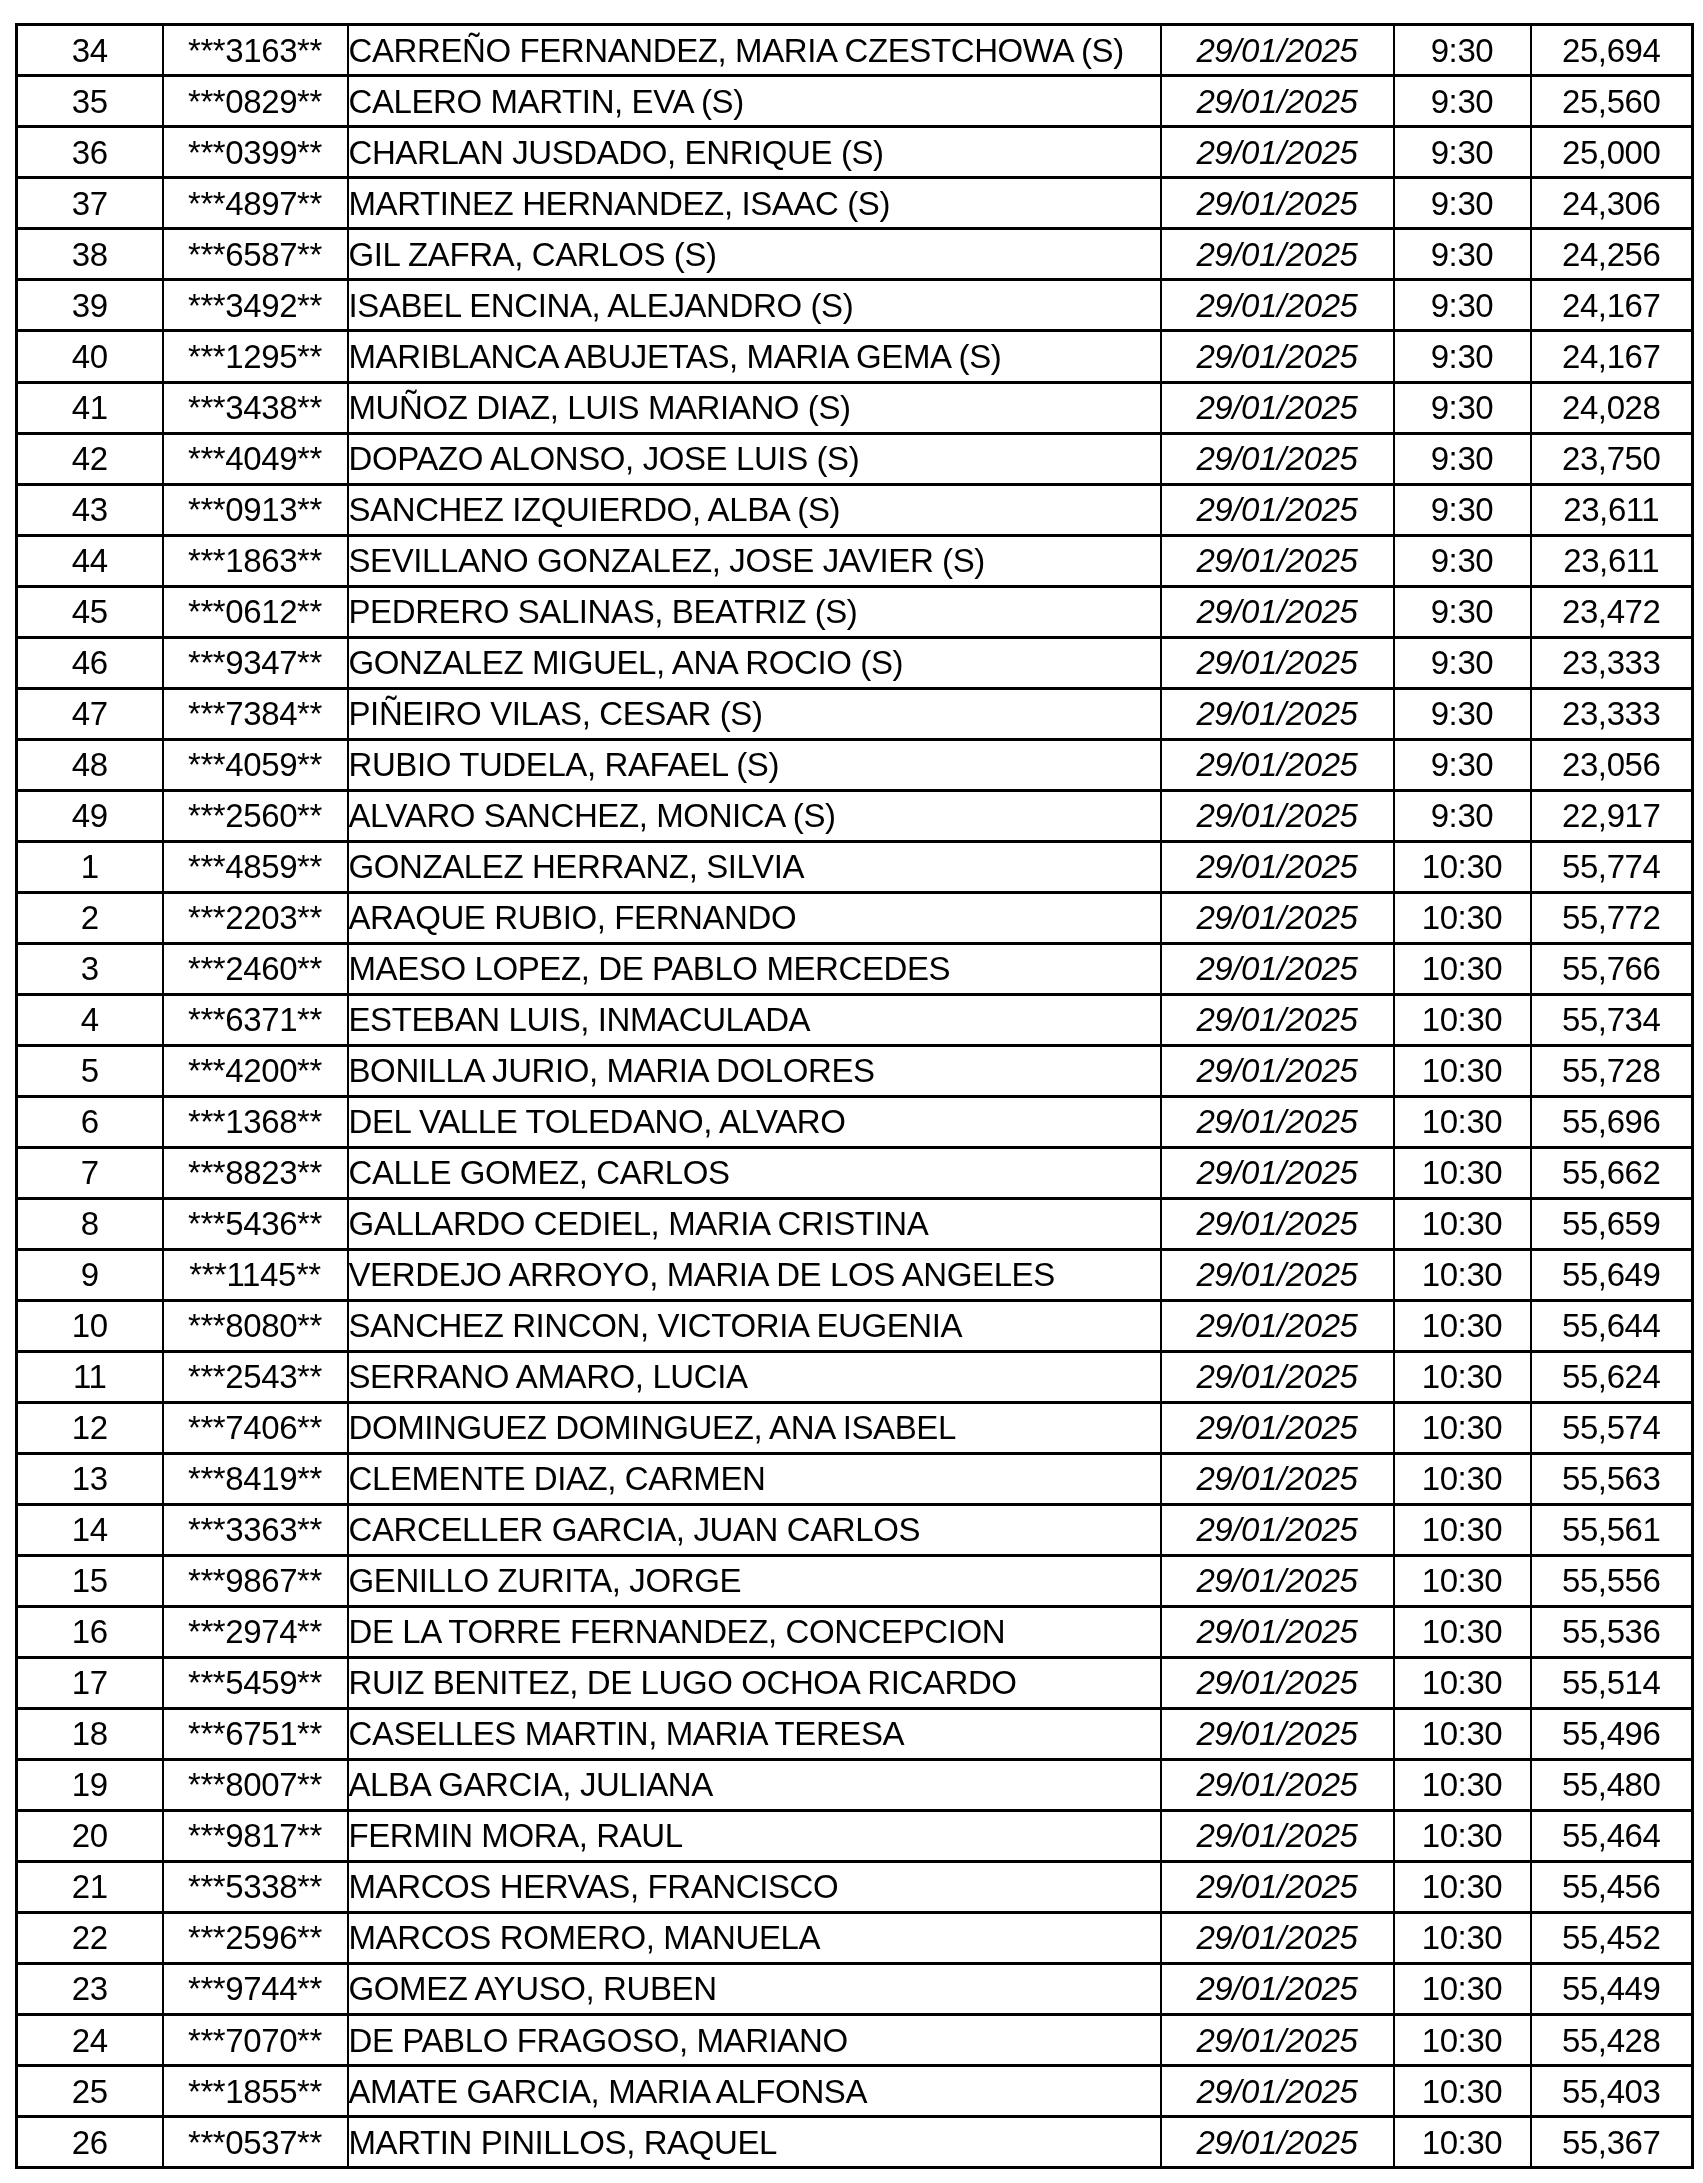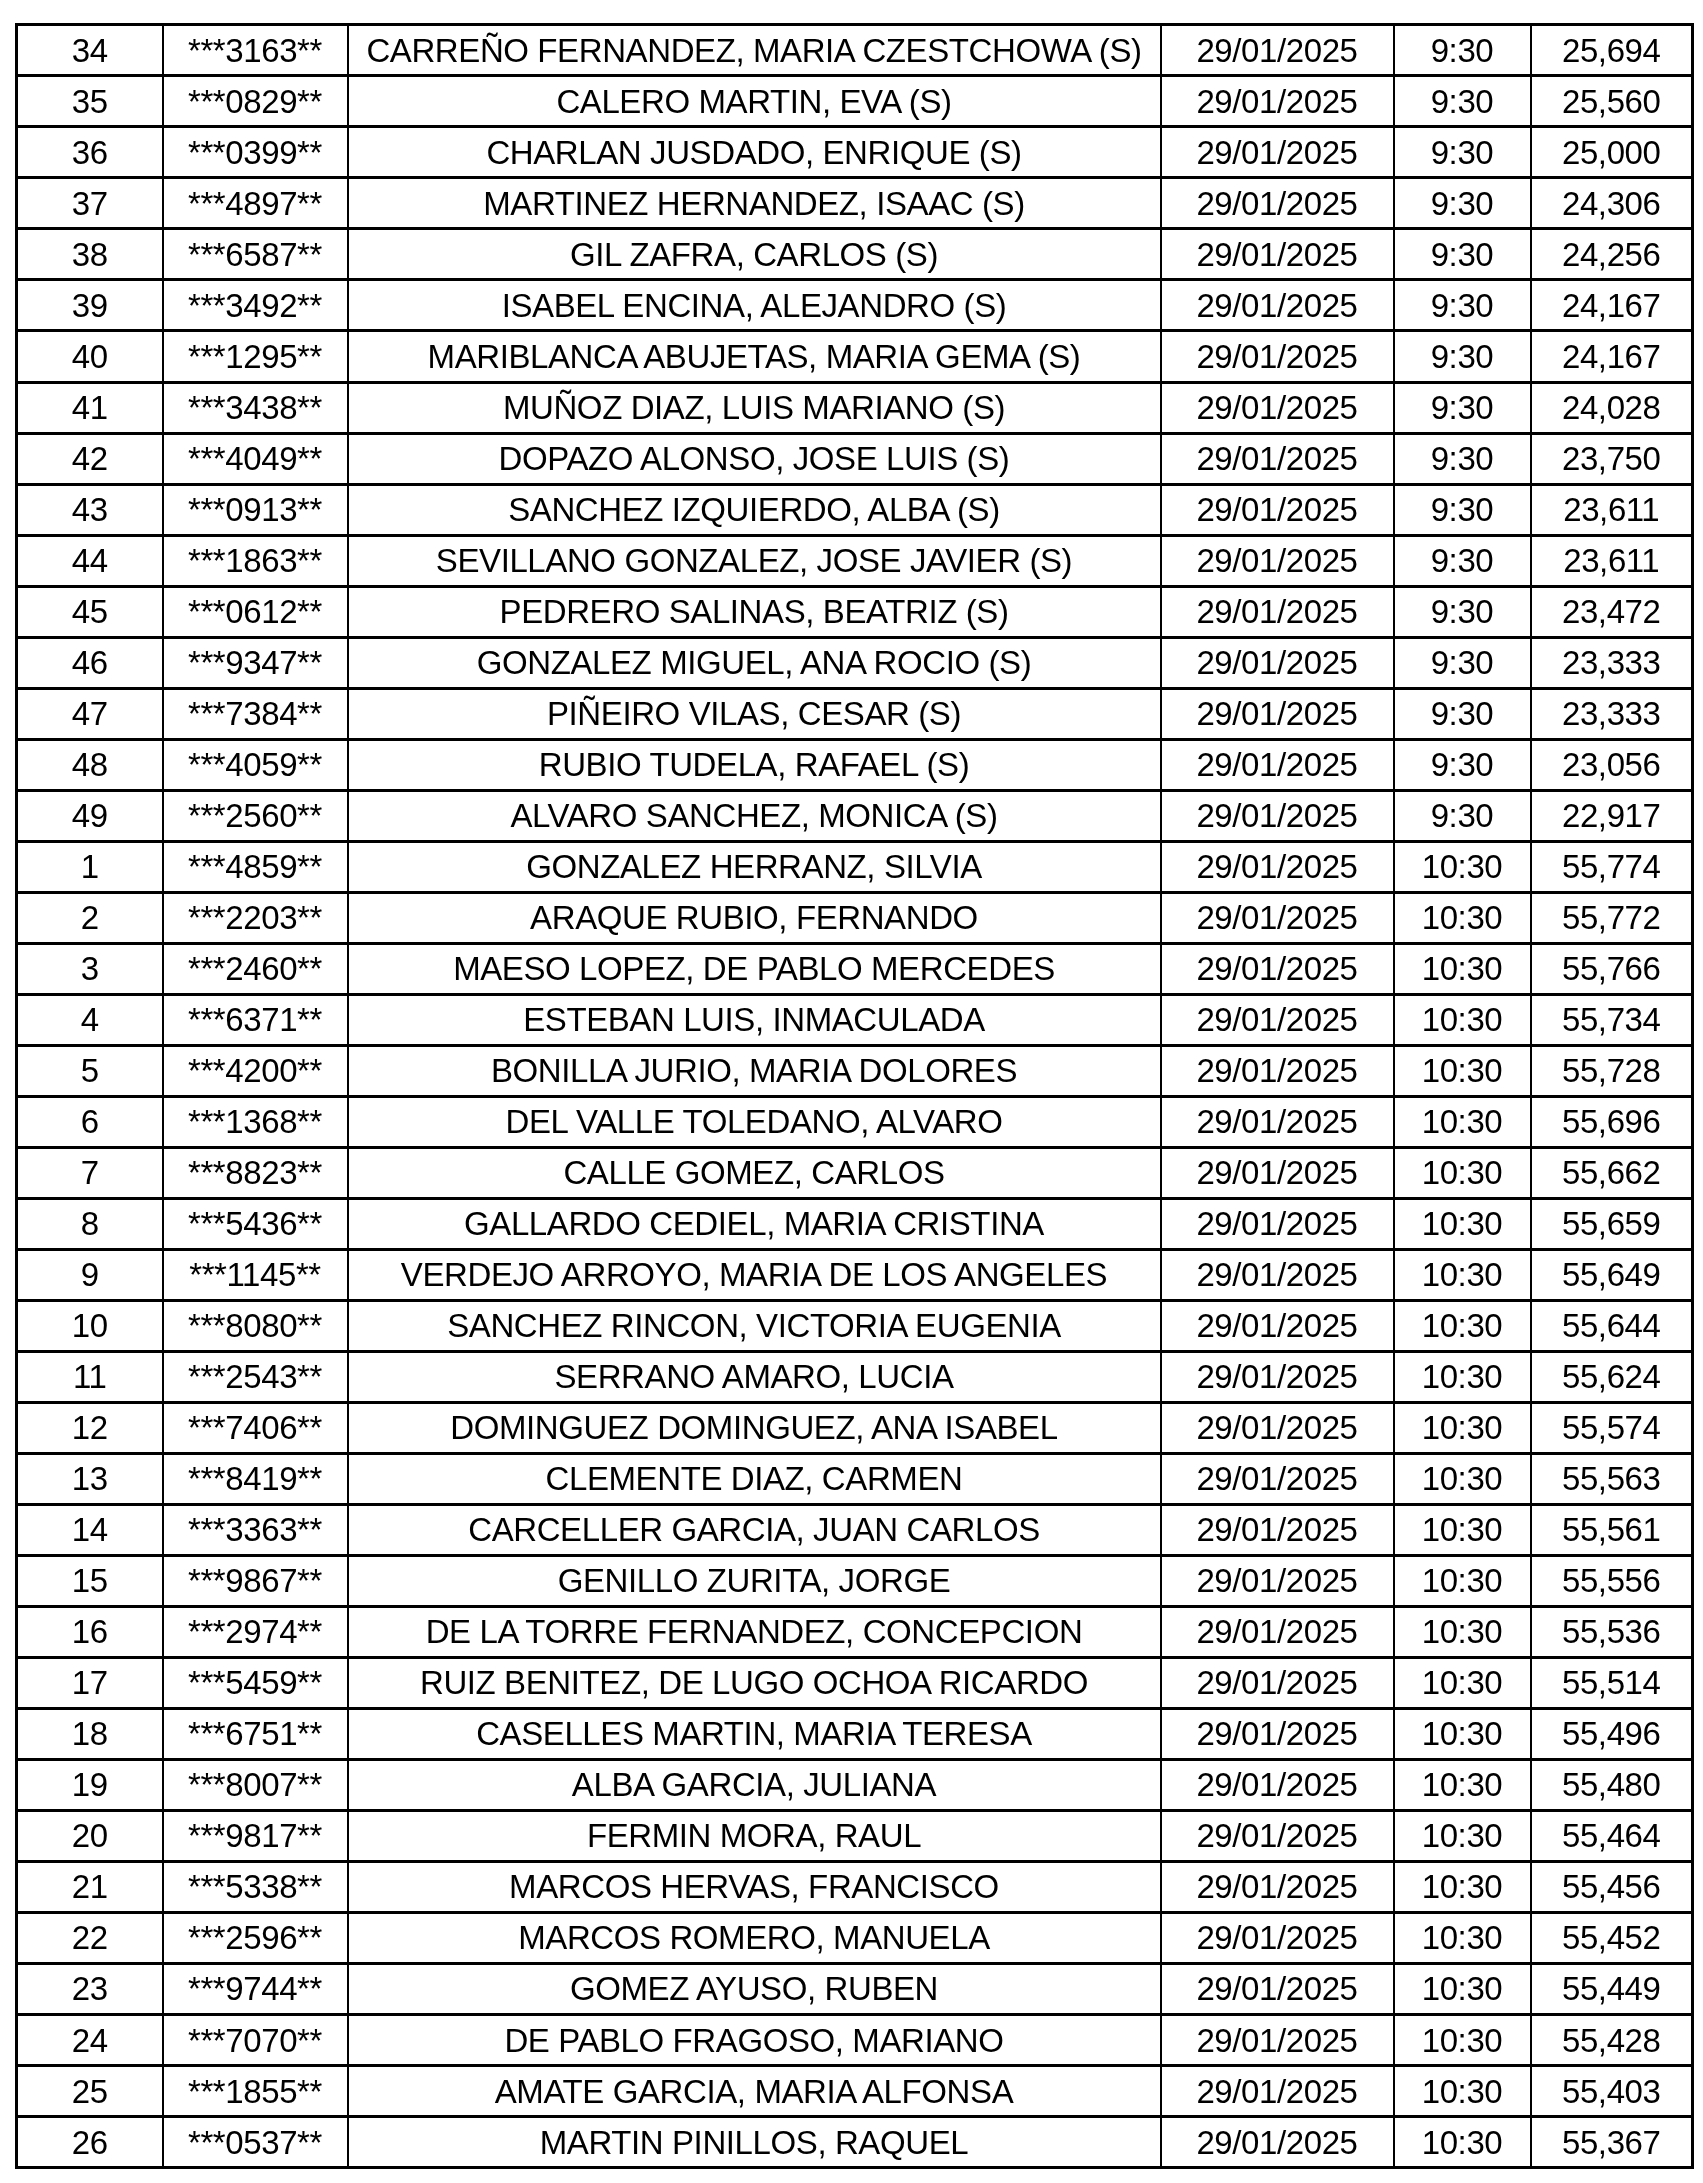--- a/index.html
+++ b/index.html
@@ -33,22 +33,22 @@
     white-space: nowrap;
     vertical-align: middle;
     padding: 0;
     font-size: 33px;
     letter-spacing: -0.4px;
     color: #000000;
     line-height: 1;
   }
   td.c-num   { text-align: center; }
   td.c-id    { text-align: center; }
-  td.c-name  { text-align: center; padding-left: 10.6px; }
-  td.c-date  { text-align: center; }
+  td.c-name  { text-align: left; padding-left: 10.6px; }
+  td.c-date  { text-align: center; font-style: italic; }
   td.c-time  { text-align: center; }
   td.c-value { text-align: center; }
   .cell-text { display: inline-block; }
 </style>
 </head>
 <body>
 
 <div class="page">
   <table class="results">
     <colgroup>

